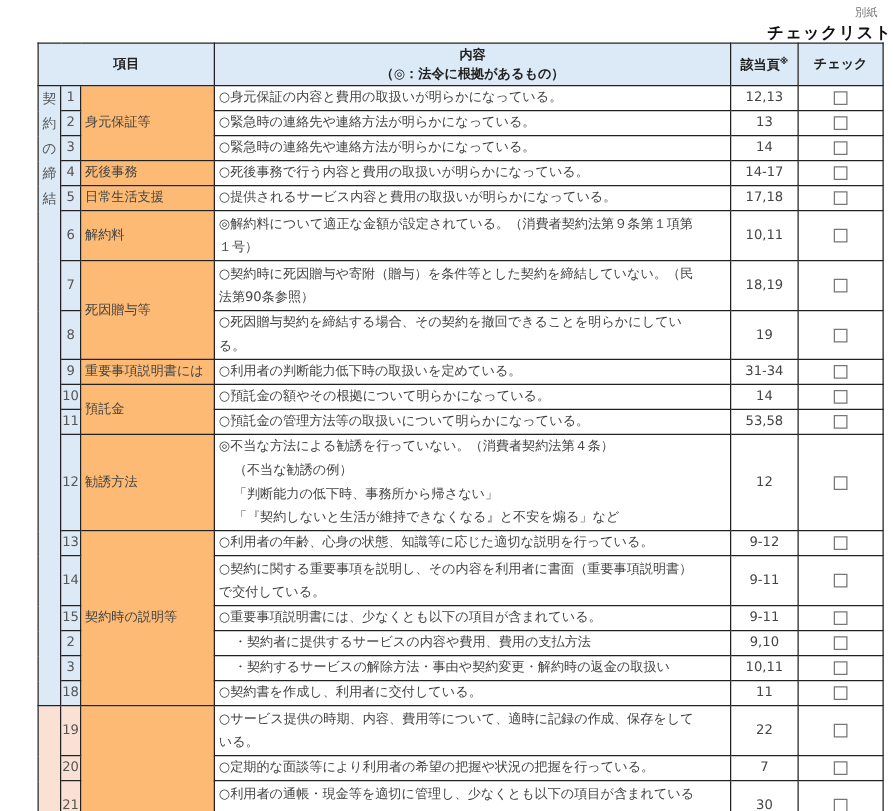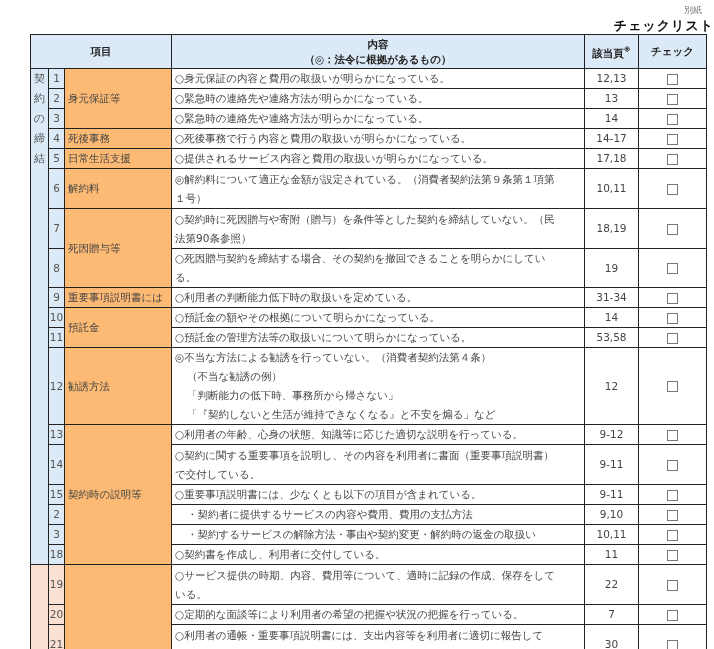--- a/index.html
+++ b/index.html
@@ -236,20 +236,20 @@
         <td class="num orange">20</td>
         <td class="content">
           <span class="ln">○定期的な面談等により利用者の希望の把握や状況の把握を行っている。</span>
         </td>
         <td class="page">7</td>
         <td class="chk"><span class="box"></span></td>
       </tr>
       <tr style="height: 40px;">
         <td class="num orange">21</td>
         <td class="content">
-          <span class="ln">○利用者の通帳・重要事項説明書には、支出内容等を利用者に適切に報告して</span>
+          <span class="ln">○利用者の通帳・現金等を適切に管理し、少なくとも以下の項目が含まれている</span>
           <span class="ln">いる。</span>
         </td>
         <td class="page">30</td>
         <td class="chk"><span class="box"></span></td>
       </tr>
     </tbody>
 </table>
 
 </body></html>

